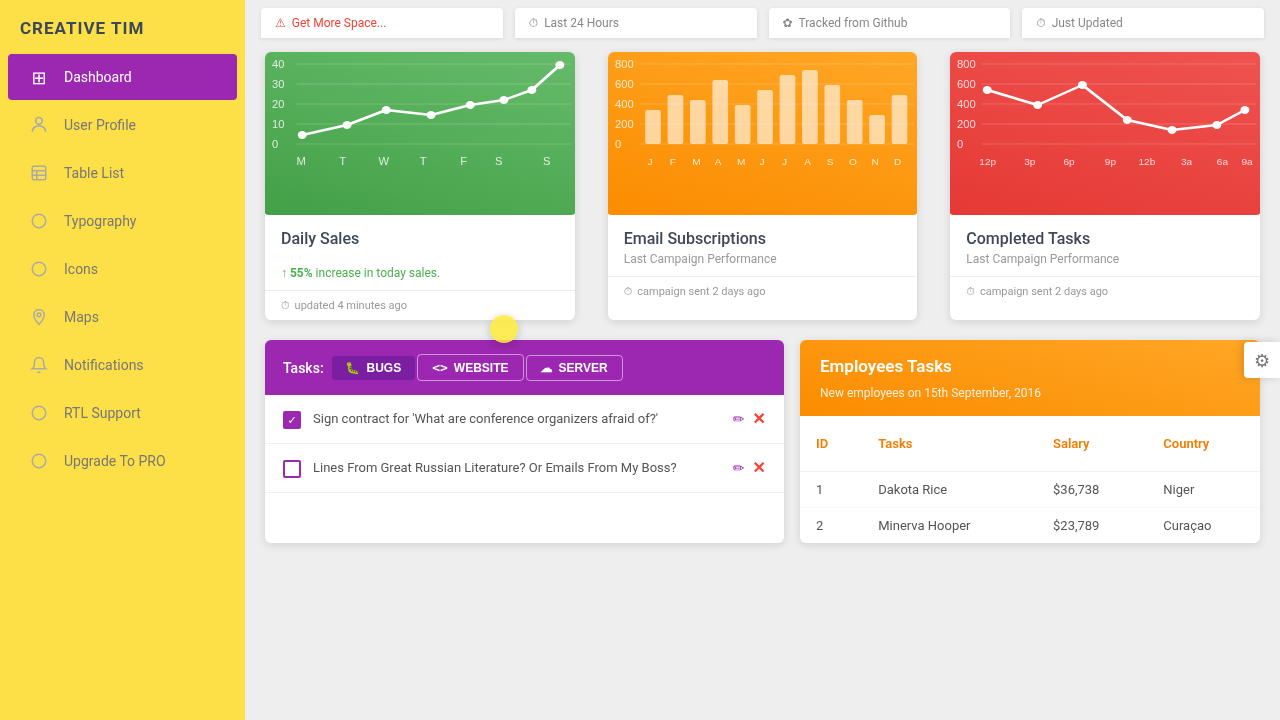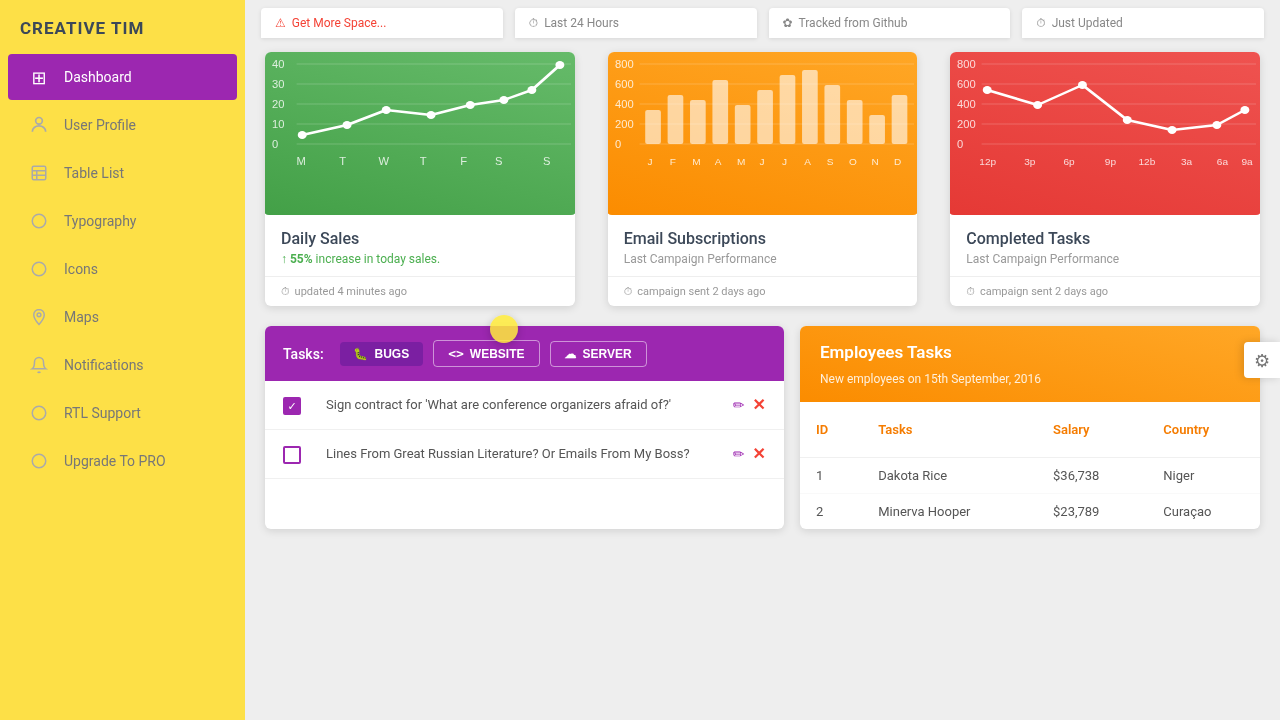--- a/index.html
+++ b/index.html
@@ -84,21 +84,21 @@
       margin: -2px -2px 0 -2px;
       position: relative;
     }
     .card-chart.green { background: linear-gradient(195deg, #66BB6A, #43A047); }
     .card-chart.orange { background: linear-gradient(195deg, #FFA726, #FB8C00); }
     .card-chart.red { background: linear-gradient(195deg, #EF5350, #E53935); }
 
     .card-body { padding: 14px 16px 10px 16px; }
     .card-title { font-size: 16px; font-weight: 500; color: #3c4858; }
     .card-subtitle { font-size: 12px; color: #999; margin-top: 4px; }
-    .card-stat { font-size: 12px; color: #4caf50; margin-top: 4px; }
+    .card-stat { font-size: 12px; color: #4caf50; margin-top: 18px; }
     .card-footer {
       border-top: 1px solid #eee;
       padding: 8px 16px;
       font-size: 11px;
       color: #999;
       display: flex;
       align-items: center;
       gap: 5px;
     }
 
@@ -114,21 +114,21 @@
       background: #fff;
       border-radius: 6px;
       box-shadow: 0 2px 8px rgba(0,0,0,0.12);
       overflow: hidden;
     }
     .tasks-header {
       background: #9c27b0;
       padding: 14px 18px;
       display: flex;
       align-items: center;
-      gap: 10px;
+      gap: 2px;
       flex-wrap: wrap;
     }
     .tasks-label { color: #fff; font-size: 14px; font-weight: 500; margin-right: 6px; }
     .task-btn {
       display: inline-flex;
       align-items: center;
       gap: 6px;
       padding: 5px 14px;
       border-radius: 4px;
       font-size: 12px;
@@ -137,21 +137,21 @@
       border: none;
     }
     .task-btn.purple { background: #7b1fa2; color: #fff; }
     .task-btn.outline-white { background: transparent; color: #fff; border: 1px solid rgba(255,255,255,0.5); }
 
     .task-item {
       display: flex;
       align-items: flex-start;
       padding: 14px 18px;
       border-bottom: 1px solid #f0f0f0;
-      gap: 25px;
+      gap: 12px;
     }
     .task-checkbox {
       width: 18px;
       height: 18px;
       border: 2px solid #9c27b0;
       border-radius: 2px;
       flex-shrink: 0;
       margin-top: 2px;
       display: flex;
       align-items: center;

